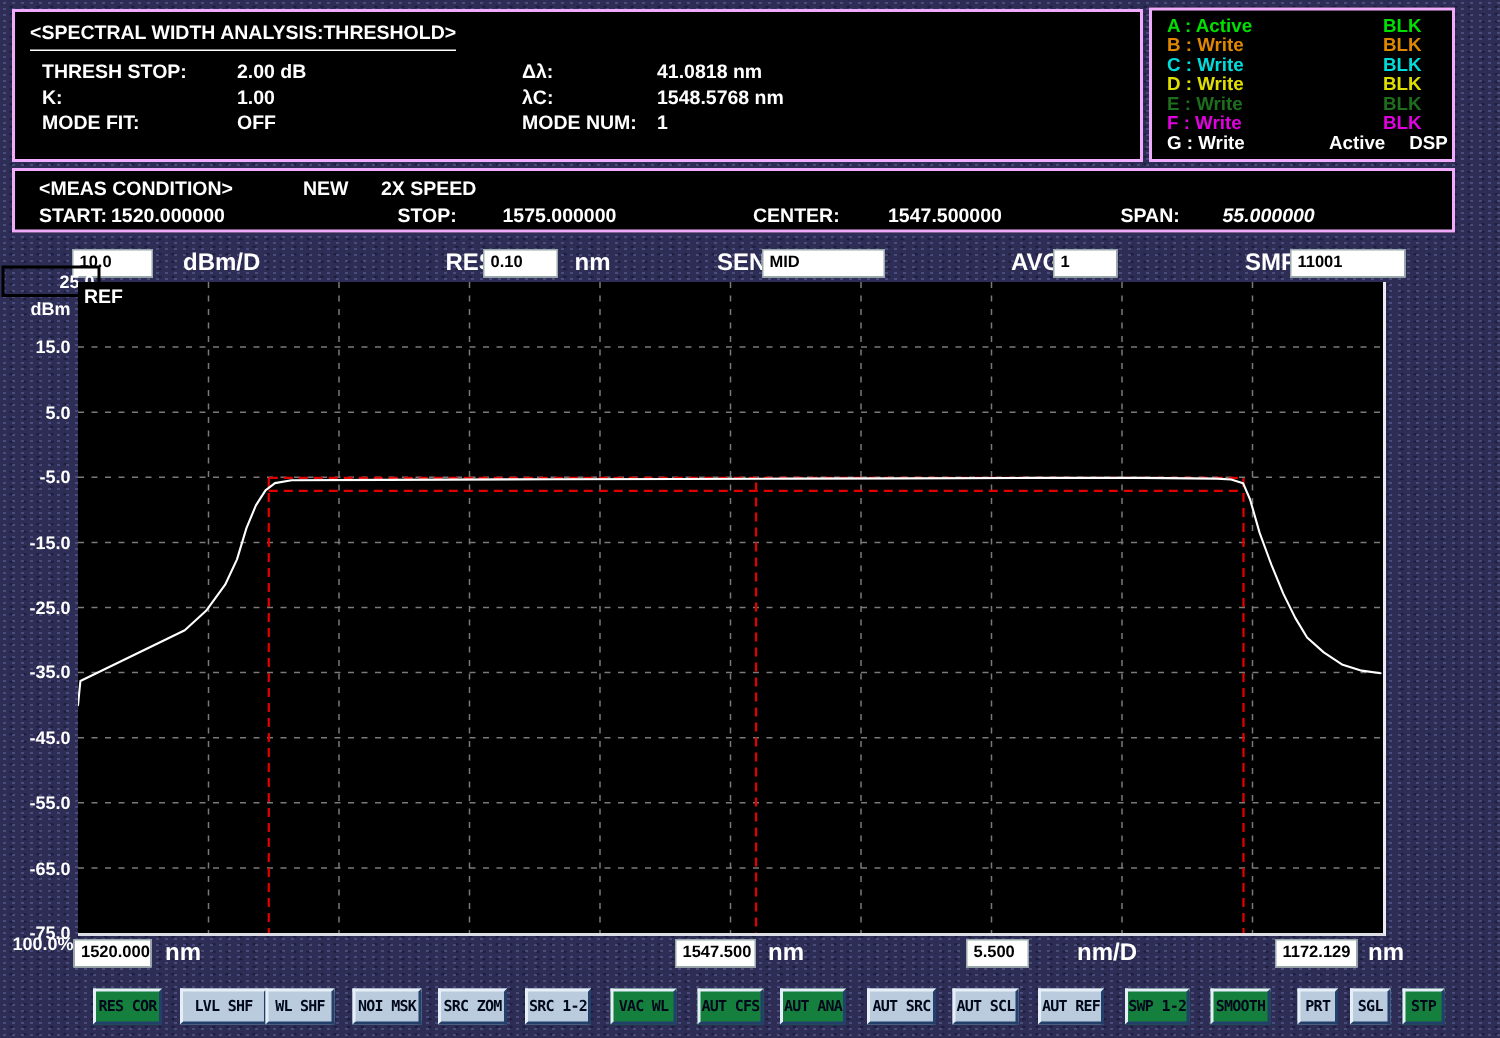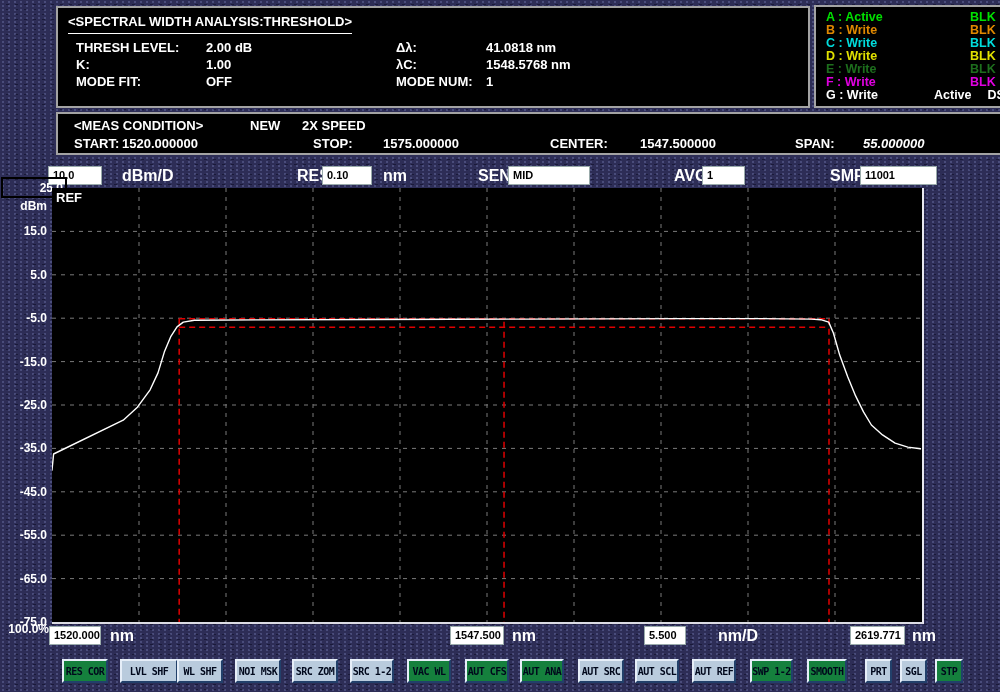--- a/index.html
+++ b/index.html
@@ -7,21 +7,21 @@
     width:1000px;height:692px;position:relative;overflow:hidden;
     background-color:#2d2d56;
     background-image:
       radial-gradient(rgba(150,160,220,0.28) 1px, transparent 1.3px),
       radial-gradient(rgba(8,8,28,0.5) 1px, transparent 1.3px);
     background-size:6px 4px, 9px 5px;
     background-position:0 0, 3px 2px;
     font-family:"Liberation Sans", sans-serif;
     -webkit-font-smoothing:none;
   }
-  .panel{position:absolute;background:#000;border:2px solid #a3a3a3;box-sizing:border-box;color:#fff;margin-left:48px;}
+  .panel{position:absolute;background:#000;border:2px solid #f0abfc;box-sizing:border-box;color:#fff;}
   .ptxt{position:absolute;font-weight:bold;font-size:13px;color:#fff;white-space:nowrap;}
   .blue-label{position:absolute;font-weight:bold;font-size:16px;color:#fff;white-space:nowrap;}
   .input-box{
     position:absolute;height:19px;box-sizing:border-box;background:#fff;color:#000;
     font-family:"Liberation Sans",sans-serif;font-size:11px;font-weight:bold;
     border:1px solid #9aa;padding:0 0 0 4px;line-height:17px;
   }
   .ytick{position:absolute;left:1px;width:46px;text-align:right;color:#fff;font-weight:bold;font-size:12px;line-height:16px;}
   .ytick-box{border:2px solid #000;padding:1px 2px 0 16px;width:44px;}
   #plot-frame{position:absolute;left:52px;top:188px;width:870px;height:434px;background:#000;
@@ -38,21 +38,21 @@
   .tb-btn.dark{background:#15803d;}
   .trace-row{display:grid;grid-template-columns:108px 1fr 38px;font-size:12.5px;font-weight:bold;line-height:13px;}
   .trace-row .mid{text-align:right;padding-right:16px;color:#fff;}
   .trace-row .st{text-align:left;}
 </style>
 </head>
 <body>
 
 <div class="panel" style="left:8px;top:6px;width:754px;height:102px;">
   <span class="ptxt" style="left:10px;top:6px;border-bottom:1px solid #fff;padding-bottom:4px;">&lt;SPECTRAL WIDTH ANALYSIS:THRESHOLD&gt;</span>
-  <span class="ptxt" style="left:18px;top:32px;">THRESH LEVEL:</span>
+  <span class="ptxt" style="left:18px;top:32px;">THRESH STOP:</span>
   <span class="ptxt" style="left:148px;top:32px;">2.00 dB</span>
   <span class="ptxt" style="left:18px;top:49px;">K:</span>
   <span class="ptxt" style="left:148px;top:49px;">1.00</span>
   <span class="ptxt" style="left:18px;top:66px;">MODE FIT:</span>
   <span class="ptxt" style="left:148px;top:66px;">OFF</span>
   <span class="ptxt" style="left:338px;top:32px;">Δλ:</span>
   <span class="ptxt" style="left:428px;top:32px;">41.0818 nm</span>
   <span class="ptxt" style="left:338px;top:49px;">λC:</span>
   <span class="ptxt" style="left:428px;top:49px;">1548.5768 nm</span>
   <span class="ptxt" style="left:338px;top:66px;">MODE NUM:</span>
@@ -170,21 +170,21 @@
       <text x="4" y="14" fill="#fff" font-size="13px" font-weight="bold" font-family="&quot;Liberation Sans&quot;, sans-serif">REF</text>
     </svg>
 </div>
 
 <div class="input-box" style="left:49px;top:626px;width:52px;">1520.000</div>
 <span class="blue-label" style="left:110px;top:627px;">nm</span>
 <div class="input-box" style="left:450px;top:626px;width:54px;">1547.500</div>
 <span class="blue-label" style="left:512px;top:627px;">nm</span>
 <div class="input-box" style="left:644px;top:626px;width:42px;">5.500</div>
 <span class="blue-label" style="left:694px;top:627px;padding-left:24px;">nm/D</span>
-<div class="input-box" style="left:850px;top:626px;width:55px;">2619.771</div>
+<div class="input-box" style="left:850px;top:626px;width:55px;">1172.129</div>
 <span class="blue-label" style="left:912px;top:627px;">nm</span>
 
 <div id="toolbar">
     <div class="tb-btn dark" style="left: 62px; width: 46px;">RES COR</div>
     <div class="tb-btn light" style="left: 120px; width: 58px;">LVL SHF</div>
     <div class="tb-btn light" style="left: 177px; width: 46px;">WL SHF</div>
     <div class="tb-btn light" style="left: 235px; width: 46px;">NOI MSK</div>
     <div class="tb-btn light" style="left: 292px; width: 46px;">SRC ZOM</div>
     <div class="tb-btn light" style="left: 350px; width: 44px;">SRC 1-2</div>
     <div class="tb-btn dark" style="left: 407px; width: 44px;">VAC WL</div>

